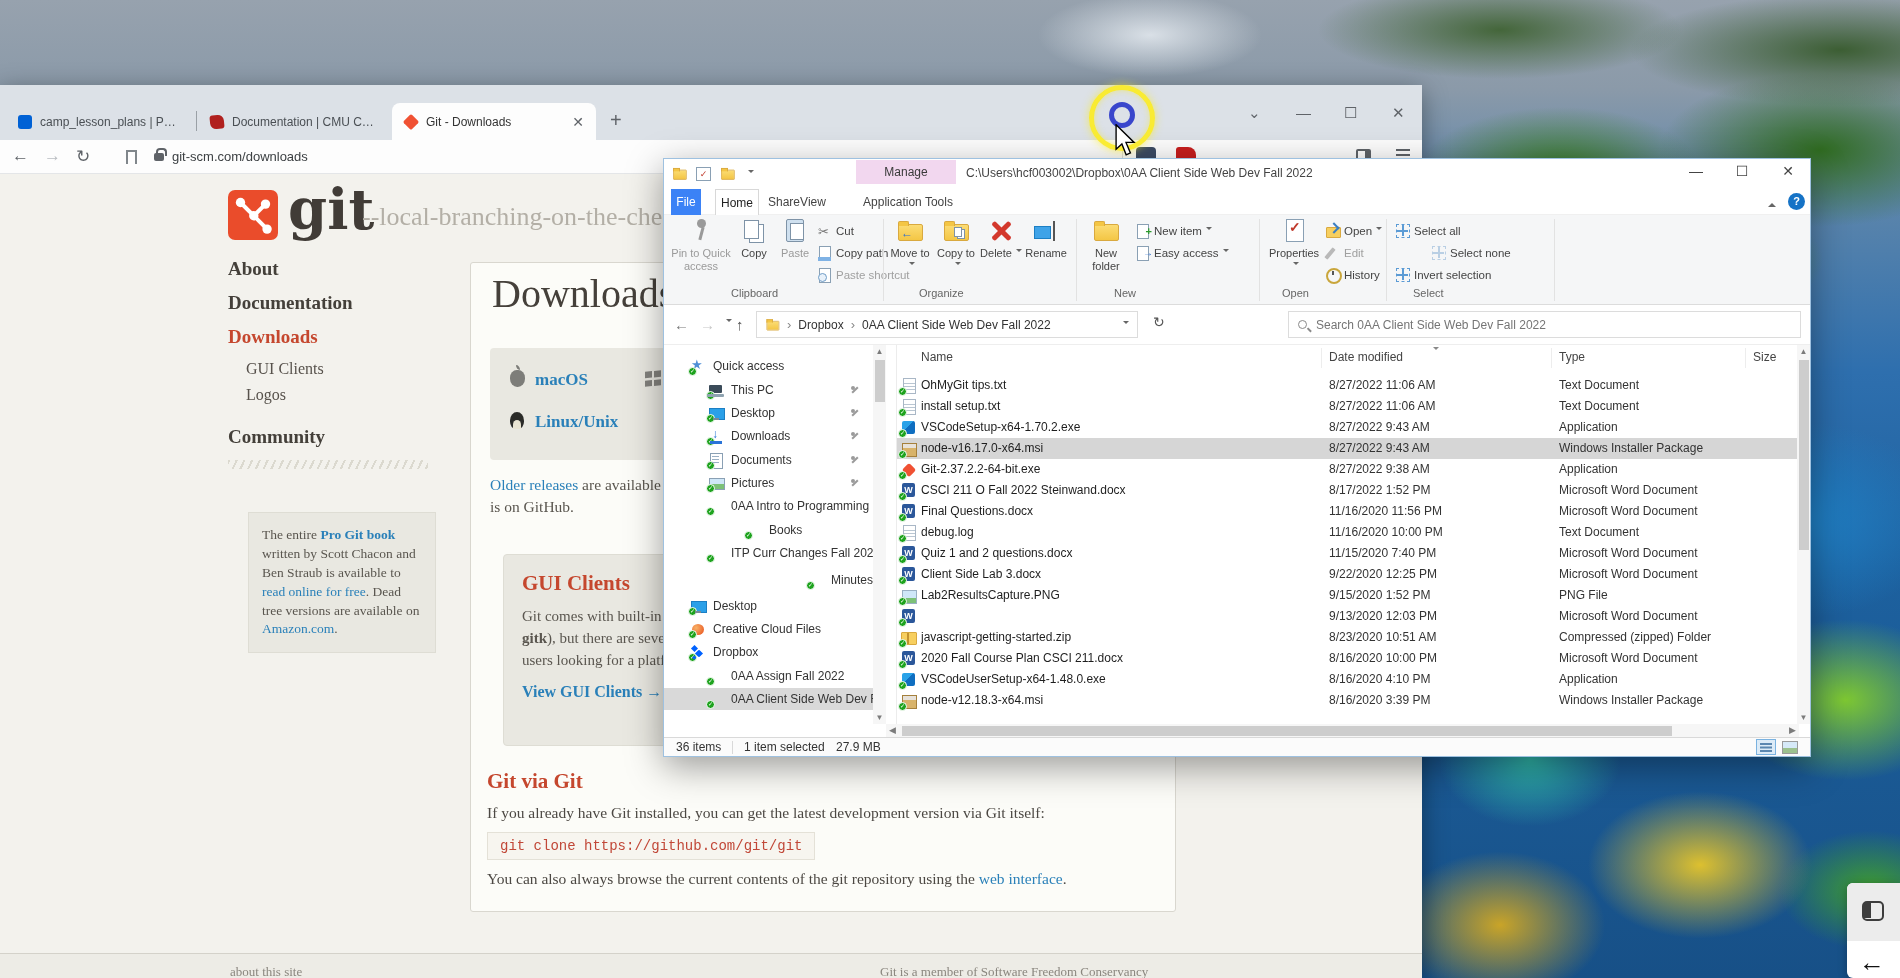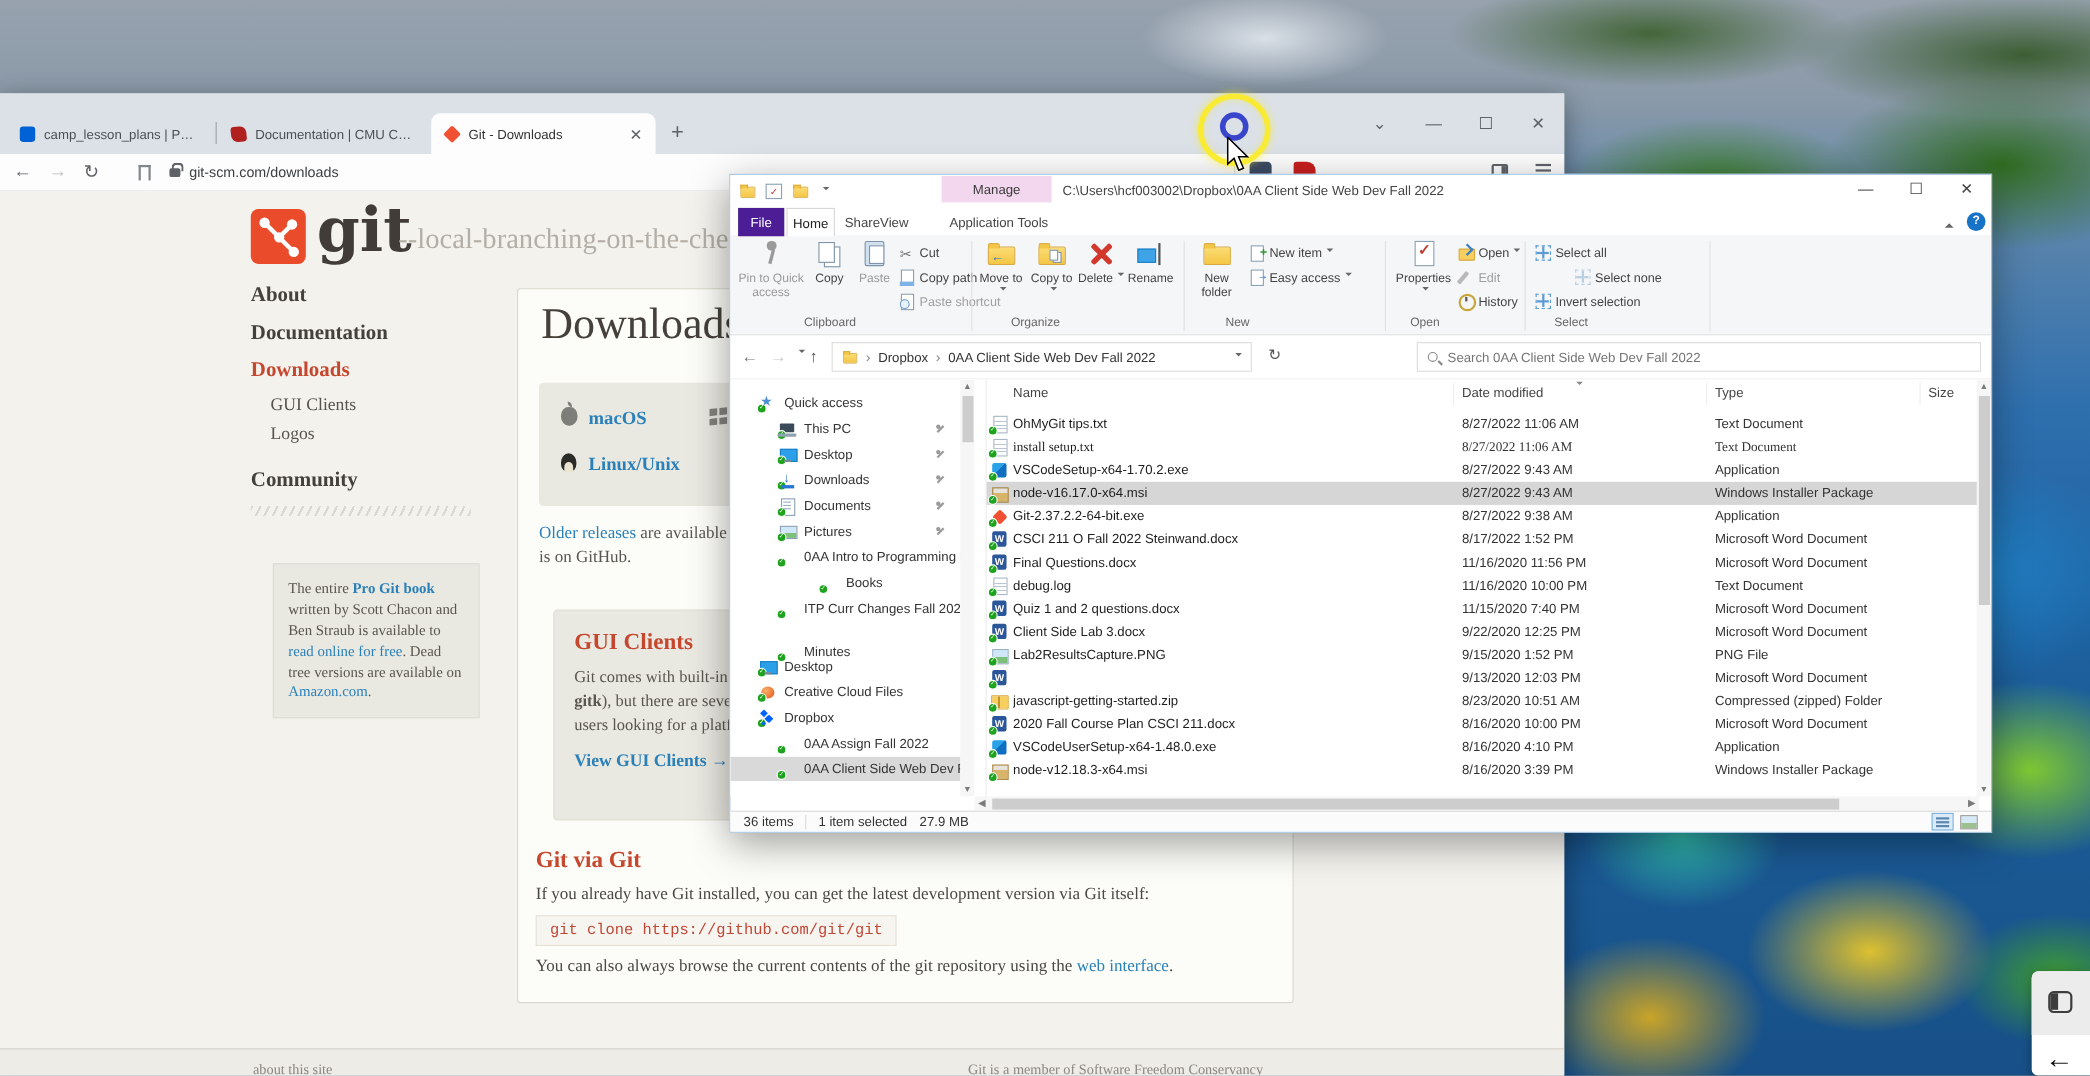--- a/index.html
+++ b/index.html
@@ -98,21 +98,21 @@
 
   
   .explorer{position:absolute;left:663px;top:158px;width:1148px;height:599px;background:#fff;border:1px solid #9ec1e0;box-shadow:0 10px 34px rgba(0,0,0,.38);font-size:12px;color:#333}
   .titlebar{position:absolute;left:0;top:0;width:100%;height:30px;background:#fff}
   .qat{position:absolute;left:8px;top:7px;display:flex;gap:9px;align-items:center}
   .managechip{position:absolute;left:192px;top:1px;width:100px;height:24px;background:#f2d7ef;color:#3a3a3a;text-align:center;line-height:24px;font-size:12px}
   .wintitle{position:absolute;left:302px;top:7px;font-size:12px;color:#444;white-space:nowrap}
   .exctl{position:absolute;top:4px;width:40px;text-align:center;font-size:14px;color:#444}
   .ribbontabs{position:absolute;left:0;top:30px;width:100%;height:26px;background:#fff;border-bottom:1px solid #f0f0f0}
   .rtab{position:absolute;top:0;height:26px;line-height:26px;text-align:center;font-size:12px;color:#444}
-  .rtab.file{left:7px;width:42px;background:#4c1d95;color:#fff}
+  .rtab.file{left:7px;width:30px;background:#3b82f6;color:#fff}
   .rtab.home{left:51px;width:44px;background:#fff;border:1px solid #d8d8d8;border-bottom:none;color:#222}
   .rtab.share{left:97px;width:46px}.rtab.view{left:128px;width:42px}.rtab.apptools{left:196px;width:96px}
   .rib-collapse{position:absolute;left:1104px;top:8px}
   .helpbtn{position:absolute;left:1124px;top:4px;width:17px;height:17px;border-radius:50%;background:#1673c6;color:#fff;font-weight:bold;font-size:11px;text-align:center;line-height:17px}
   .ribbon{position:absolute;left:0;top:56px;width:100%;height:90px;background:#f5f6f7;border-bottom:1px solid #dcdcdc}
   .gsep{position:absolute;top:4px;width:1px;height:82px;background:#e2e2e2}
   .glabel{position:absolute;top:72px;width:90px;margin-left:-45px;text-align:left;font-size:11px;color:#666}
   .bigbtn{position:absolute;top:3px;height:66px;text-align:center;font-size:11px;line-height:12.5px;color:#444}
   .bigbtn .ri{margin-bottom:3px}
   .rowbtn{position:absolute;height:20px;line-height:20px;font-size:11.5px;color:#444;white-space:nowrap}
@@ -484,21 +484,21 @@
             <span>Books</span>
 
           </div>
           <div class="sbitem lvl1" style="top: 197px;">
             <span class="sic syncbadge ic-dbfolder">
               <i>✓</i>
             </span>
             <span>ITP Curr Changes Fall 2021 Sp</span>
 
           </div>
-          <div class="sbitem lvl1" style="top: 236px;">
+          <div class="sbitem lvl1" style="top: 224px; justify-content: flex-end;">
             <span class="sic syncbadge ic-dbfolder">
               <i>✓</i>
             </span>
             <span>Minutes</span>
 
           </div>
           <div class="sbitem root" style="top: 250px;">
             <span class="sic syncbadge ic-desktop">
               <i>✓</i>
             </span>
@@ -552,21 +552,21 @@
           <div class="hsep" style="left:848px"></div>
         </div>
         <div class="frow" style="top: 30px;">
             <span class="fic syncbadge ic-txt">
               <i>✓</i>
             </span>
             <span class="fcell fc-name">OhMyGit tips.txt</span>
             <span class="fcell fc-date">8/27/2022 11:06 AM</span>
             <span class="fcell fc-type">Text Document</span>
           </div>
-          <div class="frow" style="top: 51px; font-family: Liberation Serif, serif;">
+          <div class="frow" style="top: 51px;">
             <span class="fic syncbadge ic-txt">
               <i>✓</i>
             </span>
             <span class="fcell fc-name">install setup.txt</span>
             <span class="fcell fc-date">8/27/2022 11:06 AM</span>
             <span class="fcell fc-type">Text Document</span>
           </div>
           <div class="frow" style="top: 72px;">
             <span class="fic syncbadge ic-vscode">
               <i>✓</i>

